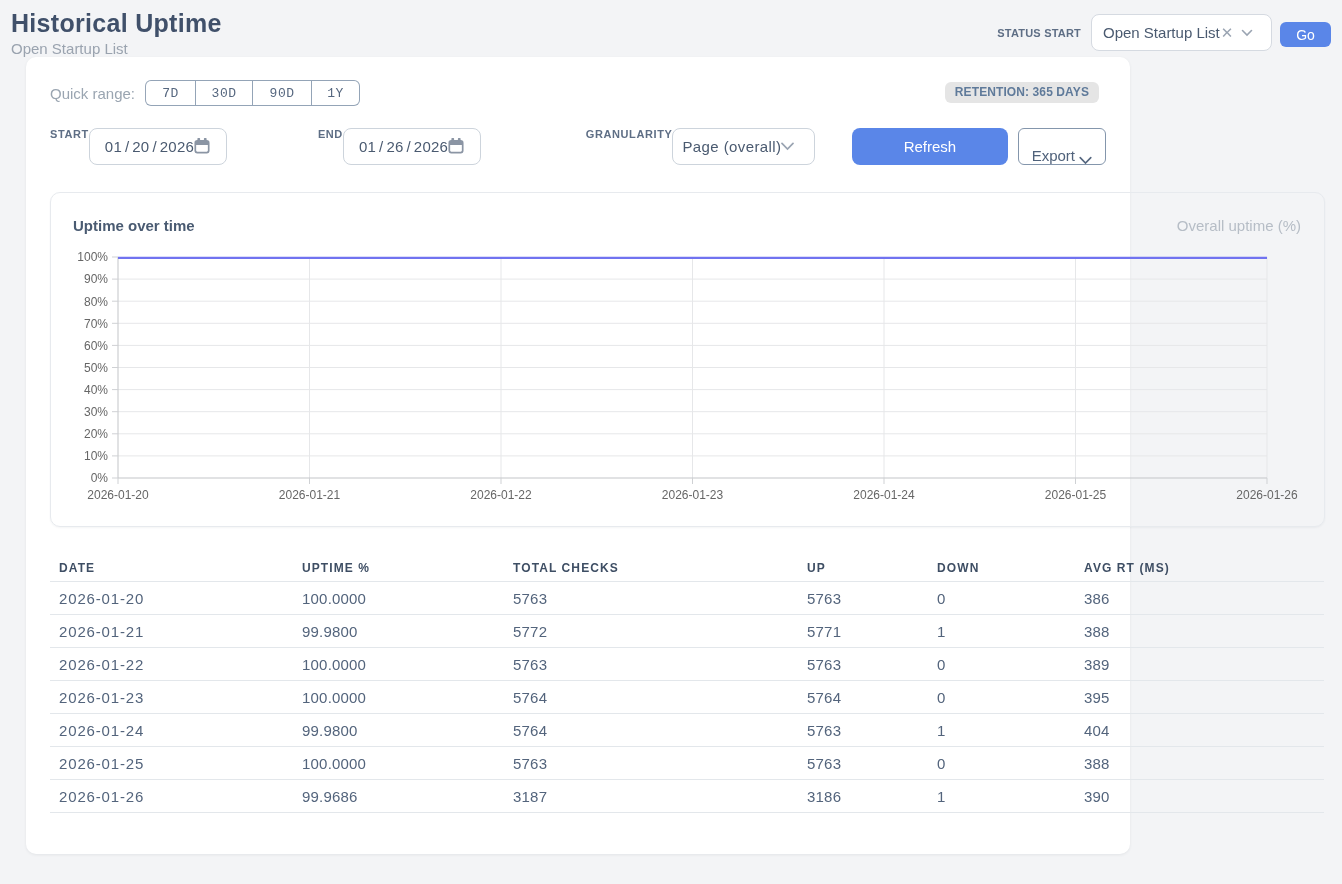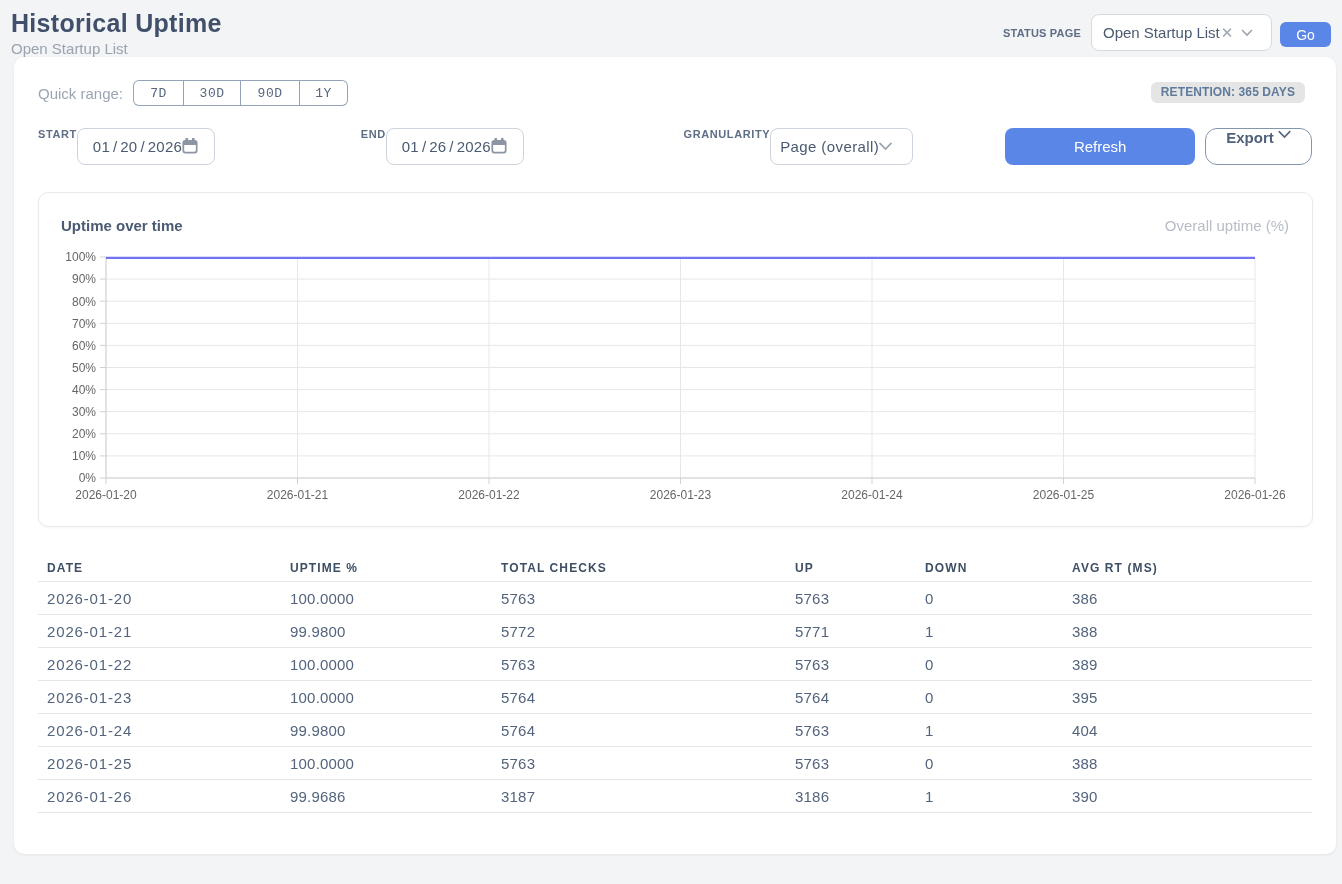--- a/index.html
+++ b/index.html
@@ -7,57 +7,57 @@
 .topbar { display:flex; justify-content:space-between; align-items:flex-start; padding:9px 11px 0 11px; height:57px; }
 .h1 { font-size:25px; font-weight:700; color:#40506a; letter-spacing:0.3px; line-height:29px; }
 .sub { font-size:15px; color:#9aa3af; margin-top:2px; }
 .topright { display:flex; align-items:center; margin-top:5px; }
 .sp-label { font-size:11px; font-weight:bold; letter-spacing:0.2px; color:#5e6e85; margin-right:10px; }
 .sp-select { width:181px; height:37px; background:#fff; border:1px solid #d5dae1; border-radius:8px; display:flex; align-items:center; padding:0 10px 0 11px; }
 .sp-select .txt { font-size:15px; color:#4a5a70; }
 .sp-select .x { color:#9aa4b2; font-size:15px; margin-left:1px; }
 .sp-select svg { margin-left:8px; }
 .go { position:relative; top:2px; width:51px; height:25px; background:#5a86e8; border-radius:6px; color:#fff; font-size:14px; display:flex; align-items:center; justify-content:center; margin-left:8px; }
-.card { position:relative; margin:0 14px; width:1322px; height:797px; background:#fff; border-radius:10px; box-shadow:0 1px 3px rgba(40,50,70,0.08); padding:23px 24px 0 24px; }
+.card { position:relative; margin:0 26px; width:1104px; height:797px; background:#fff; border-radius:10px; box-shadow:0 1px 3px rgba(40,50,70,0.08); padding:23px 24px 0 24px; }
 .row1 { display:flex; align-items:center; justify-content:space-between; height:26px; }
 .qr-left { display:flex; align-items:center; }
 .qr-label { font-size:15px; color:#9aa5b1; margin-right:10px; }
 .seg { display:flex; }
 .seg div { height:26px; border:1px solid #94a4b7; border-left:none; font-size:13px; letter-spacing:0.5px; color:#56677f; display:flex; align-items:center; justify-content:center; background:#fff;font-family:Liberation Mono, monospace; }
 .seg div:first-child { border-left:1px solid #97a6b8; border-radius:6px 0 0 6px; }
 .seg div:last-child { border-radius:0 6px 6px 0; }
 .badge { position:relative; top:-1px; height:21px; background:#e5e5e5; border-radius:6px; color:#5f7a9a; font-size:12px; font-weight:bold; letter-spacing:0.1px; display:flex; align-items:center; padding:0 10px; margin-right:7px; }
 .row2 { display:flex; margin-top:22px; align-items:flex-end; }
 .field { display:flex; flex-direction:row; }
 .flabel { font-size:11px; font-weight:bold; letter-spacing:0.6px; color:#5e6e85; margin-bottom:7px; }
 .inp { height:37px; border:1px solid #cdd4dc; border-radius:8px; background:#fff; display:flex; align-items:center; padding:0 16px 0 15px; }
 .inp .dtxt { font-size:15px; color:#4a5a70; letter-spacing:0.2px; }
 .inp .spacer { flex:1; }
 .sep { padding:0 3px; }
 .btn-refresh { width:190px; height:37px; background:#5a86e8; border-radius:8px; color:#fff; font-size:15px; display:flex; align-items:center; justify-content:center; margin-left:11px; }
-.btn-export { width:107px; height:37px; background:#fff; border:1px solid #8496ac; border-radius:12px; color:#50627b; font-size:15px; display:flex; align-items:flex-start; justify-content:center; margin-left:10px;font-weight:bold; }
+.btn-export { width:107px; height:37px; background:#fff; border:1px solid #8496ac; border-radius:6px; color:#50627b; font-size:15px; display:flex; align-items:flex-end; justify-content:center; margin-left:10px; }
 .chart-card { position:relative; margin-top:27px; width:1275px; height:335px; border:1px solid #e7eaee; border-radius:10px; box-shadow:0 1px 2px rgba(40,50,70,0.05); }
 .chart-title { position:absolute; left:22px; top:24px; font-size:15px; font-weight:bold; color:#4a5b72;text-align:center; }
 .chart-legend { position:absolute; right:23px; top:24px; font-size:15px; color:#b6bdc6; }
 table { border-collapse:collapse; table-layout:fixed; width:1274px; margin-top:34px; }
 th { font-size:12px; font-weight:bold; letter-spacing:1.1px; color:#3e4e64; text-align:left; padding:0 0 6px 0; }
 td { font-size:15px; color:#53647c; letter-spacing:0.2px; border-top:1px solid #e3e7eb; height:33px; padding:0; }
 th.c1, td.c1 { padding-left:9px; }
 td.c1 { letter-spacing:0.85px; }
 tr.last td { border-bottom:1px solid #e3e7eb; }
 </style>
 </head>
 <body>
 <div class="topbar">
   <div>
     <div class="h1">Historical Uptime</div>
     <div class="sub">Open Startup List</div>
   </div>
   <div class="topright">
-    <span class="sp-label">STATUS PAGE</span>
+    <span class="sp-label">STATUS START</span>
     <div class="sp-select">
       <span class="txt">Open Startup List</span>
         <span class="x">✕</span>
       <svg width="12" height="8" viewBox="0 0 12 8">
           <path d="M1.5 1.5 L6 6 L10.5 1.5" fill="none" stroke="#9aa4b2" stroke-width="1.6" stroke-linecap="round"></path>
         </svg>
     </div>
     <div class="go">Go</div>
   </div>
 </div>

